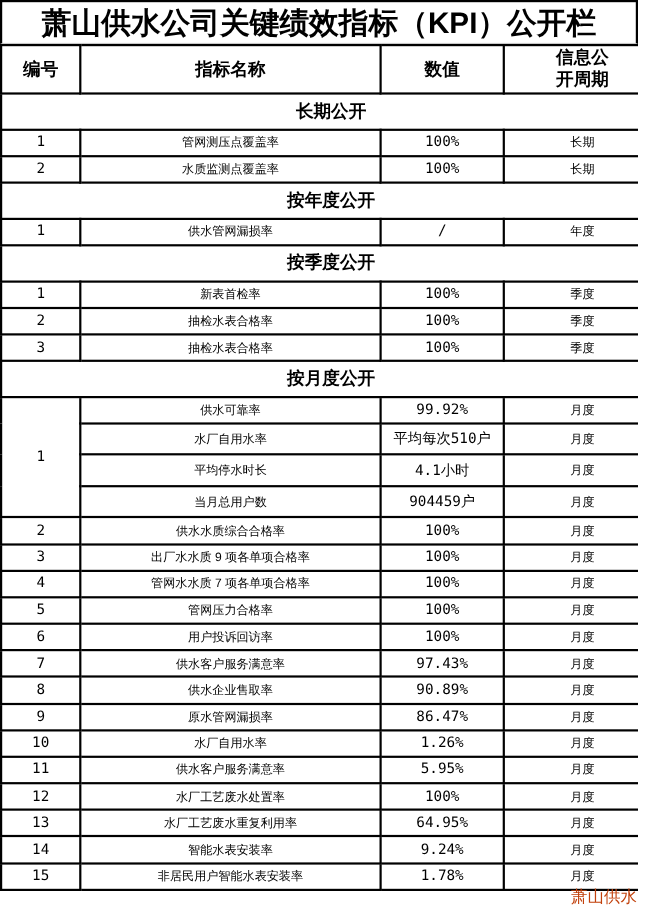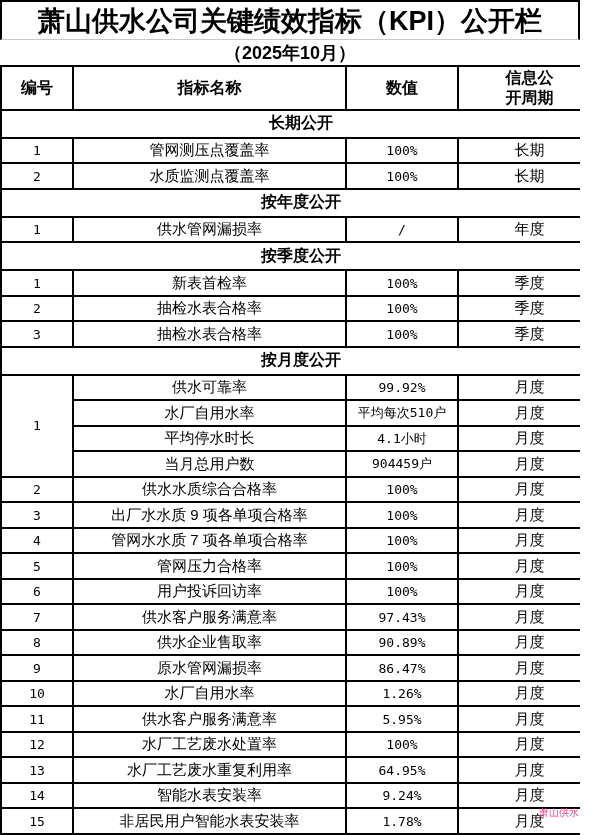--- a/index.html
+++ b/index.html
@@ -61,37 +61,36 @@
   }
   td.section {
     font-weight: bold;
     font-size: 16px;
   }
   td.num, td.val {
     font-family: "DejaVu Sans Mono", monospace;
     font-size: 13px;
   }
   td.name, td.period {
-    font-size: 15px;
+    font-size: 11px;
   }
   .watermark {
     position: absolute;
     right: 1px;
     top: 806px;
-    font-size: 10px;
-    color: #ec4899;
+    font-size: 15px;
+    color: #c2410c;
     pointer-events: none;
   }
 </style>
 </head>
 <body>
 
 <div class="page">
   <div class="title">萧山供水公司关键绩效指标（KPI）公开栏</div>
-  <div class="subtitle">（2025年10月）</div>
   <table class="kpi">
     <colgroup>
       <col style="width:72px">
       <col style="width:273px">
       <col style="width:112px">
       <col style="width:143px">
     </colgroup>
     <thead>
       <tr>
         <th>编号</th>

